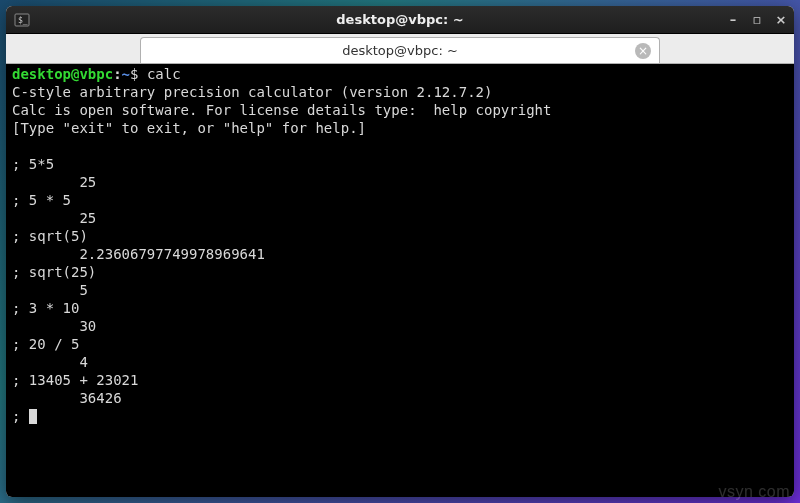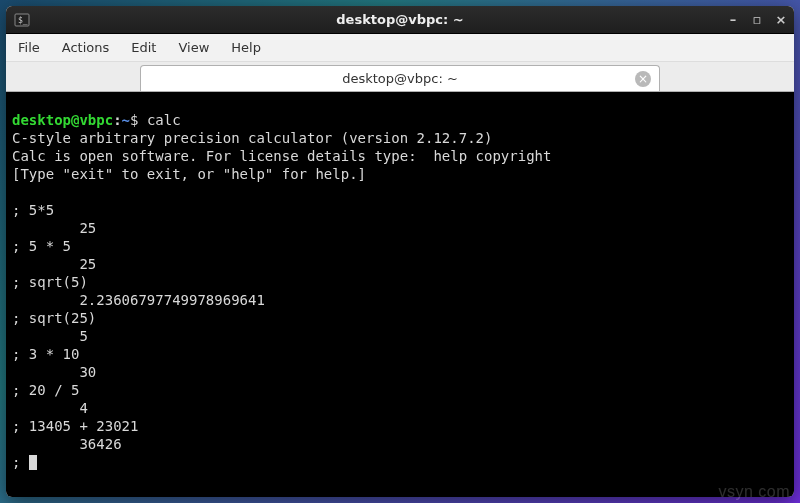--- a/index.html
+++ b/index.html
@@ -102,21 +102,21 @@
       cursor: pointer;
     }
 
     .terminal {
       flex: 1;
       background: #000;
       color: #d9d9d9;
       font-family: "DejaVu Sans Mono", "Menlo", monospace;
       font-size: 14px;
       line-height: 18px;
-      padding: 19px 6px;
+      padding: 1px 6px;
       overflow: hidden;
       white-space: pre;
     }
     .prompt-user { color: #33d933; font-weight: bold; }
     .prompt-colon { color: #d9d9d9; font-weight: bold; }
     .prompt-path { color: #5a8fe6; font-weight: bold; }
     .cursor {
       display: inline-block;
       width: 8px;
       height: 15px;
@@ -146,27 +146,20 @@
       </svg>
     </span>
     <span class="titlebar-title">desktop@vbpc: ~</span>
     <div class="titlebar-controls">
       <span>–</span>
       <span>▫</span>
       <span>×</span>
     </div>
   </div>
 
-  <div class="menubar">
-    <span>File</span>
-    <span>Actions</span>
-    <span>Edit</span>
-    <span>View</span>
-    <span>Help</span>
-  </div>
 
   <div class="tabbar">
     <div class="tab">
       <span class="tab-title">desktop@vbpc: ~</span>
       <span class="tab-close">×</span>
     </div>
   </div>
 
   <div class="terminal"><span class="prompt-user">desktop@vbpc</span><span class="prompt-colon">:</span><span class="prompt-path">~</span><span>$ </span><span>calc</span>
 <span>C-style arbitrary precision calculator (version 2.12.7.2)</span>

